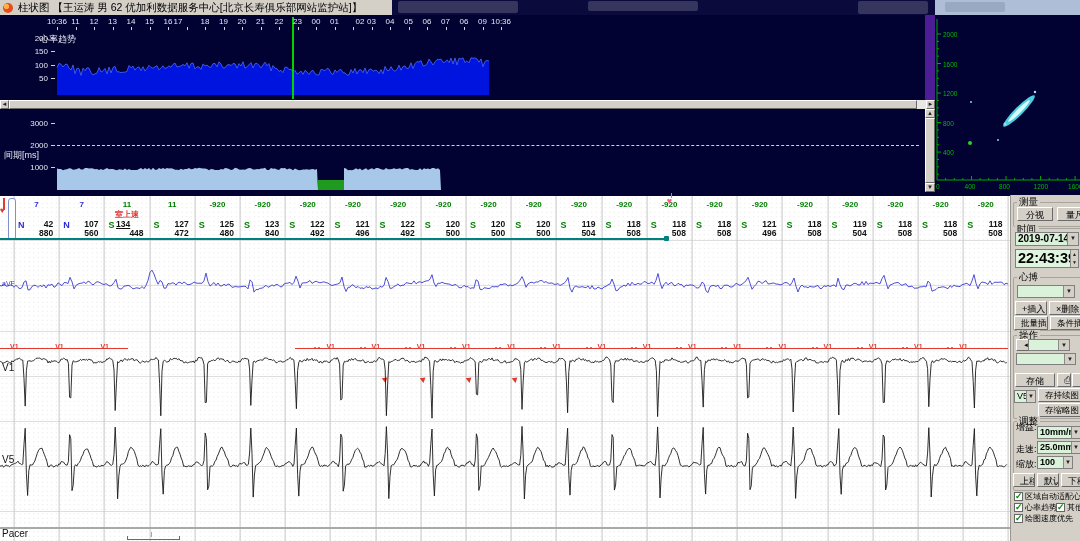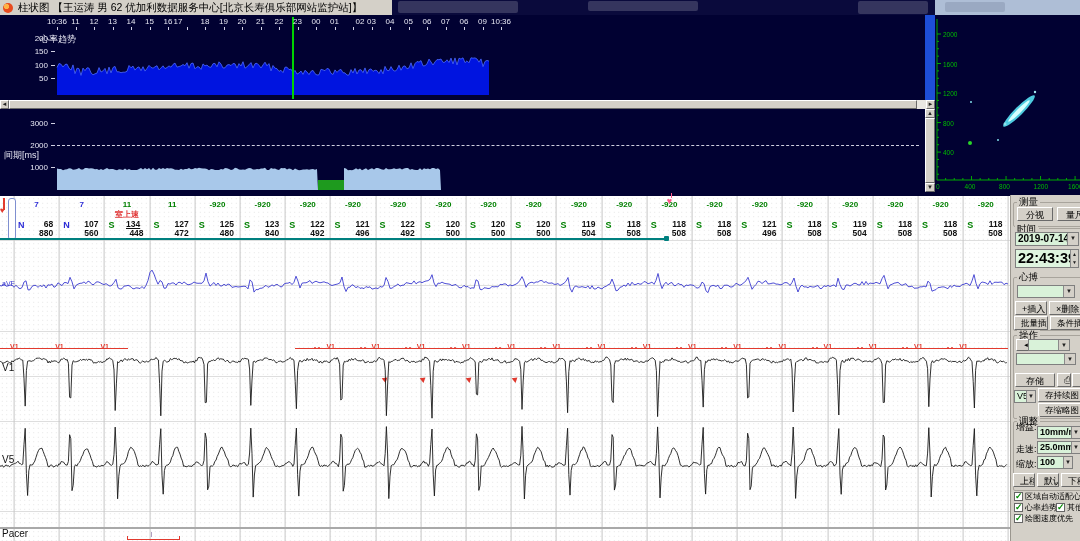--- a/index.html
+++ b/index.html
@@ -1,17 +1,17 @@
 <!DOCTYPE html>
 <html><head>
 <meta charset="utf-8">
 <style>
   html,body{margin:0;padding:0;background:#888;}
   #screen{position:relative;width:1080px;height:541px;overflow:hidden;
-    font-family:"Liberation Sans",sans-serif;background:#1d4ed8;}
+    font-family:"Liberation Sans",sans-serif;background:#4c1d95;}
   .abs{position:absolute;}
   
   #titlebar{left:0;top:0;width:1080px;height:15px;background:#0a0a3c;}
   #title-left{left:0;top:0;width:392px;height:15px;background:#d4d0c8;display:flex;align-items:center;}
   #app-icon{width:10px;height:10px;margin:0 5px 0 3px;border-radius:50%;
     background:radial-gradient(circle at 35% 35%,#ffb347 0 30%,#e84b1e 31% 100%);}
   #title-text{font-size:10.5px;color:#000;white-space:nowrap;}
   .tblob{background:#35355e;border-radius:2px;}
   #title-right{left:935px;top:0;width:145px;height:15px;background:#aebed6;}
   
@@ -248,30 +248,30 @@
   <div class="abs" id="ecg">
     <div class="abs" id="ecg-top-strip"></div>
 
     <div class="abs" style="left:3px;top:6px;width:1.5px;height:12px;background:#e23a2e;"></div>
     <div class="abs" style="left:0px;top:14px;color:#e23a2e;font-size:8px;">♥</div>
     <div class="abs" style="left:8px;top:6px;width:6px;height:40px;background:#fff;border:1px solid #7f8fd0;border-radius:3px;"></div>
 
     <div id="beat-row">
         <div class="beat-top" style="left: 14px; top: 8px; width: 45.2px; color: rgb(44, 44, 214);">7</div>
         <div class="beat-letter" style="left: 18px; top: 28px; color: rgb(44, 44, 214);">N</div>
-        <div class="beat-num" style="left: 14px; top: 27px; width: 39.2px;">68</div>
+        <div class="beat-num" style="left: 14px; top: 27px; width: 39.2px;">42</div>
         <div class="beat-num" style="left: 14px; top: 36px; width: 39.2px;">880</div>
         <div class="beat-top" style="left: 59.2px; top: 8px; width: 45.2px; color: rgb(44, 44, 214);">7</div>
         <div class="beat-letter" style="left: 63.2px; top: 28px; color: rgb(44, 44, 214);">N</div>
         <div class="beat-num" style="left: 59.2px; top: 27px; width: 39.2px;">107</div>
         <div class="beat-num" style="left: 59.2px; top: 36px; width: 39.2px;">560</div>
         <div class="beat-top" style="left: 104.4px; top: 8px; width: 45.2px; color: rgb(0, 128, 0);">11</div>
         <div style="left: 104.4px; top: 17px; width: 45.2px; color: rgb(224, 48, 48); text-align: center; font-size: 8px; font-weight: bold; position: absolute;">室上速</div>
         <div class="beat-letter" style="left: 108.4px; top: 28px; color: rgb(0, 128, 0);">S</div>
-        <div class="beat-num" style="left: 101px; top: 27px; width: 39.2px; text-decoration: underline;">134</div>
+        <div class="beat-num" style="left: 91px; top: 27px; width: 39.2px; text-decoration: underline;">134</div>
         <div class="beat-num" style="left: 104.4px; top: 36px; width: 39.2px;">448</div>
         <div class="beat-top" style="left: 149.6px; top: 8px; width: 45.2px; color: rgb(0, 128, 0);">11</div>
         <div class="beat-letter" style="left: 153.6px; top: 28px; color: rgb(0, 128, 0);">S</div>
         <div class="beat-num" style="left: 149.6px; top: 27px; width: 39.2px;">127</div>
         <div class="beat-num" style="left: 149.6px; top: 36px; width: 39.2px;">472</div>
         <div class="beat-top" style="left: 194.8px; top: 8px; width: 45.2px; color: rgb(0, 128, 0);">-920</div>
         <div class="beat-letter" style="left: 198.8px; top: 28px; color: rgb(0, 128, 0);">S</div>
         <div class="beat-num" style="left: 194.8px; top: 27px; width: 39.2px;">125</div>
         <div class="beat-num" style="left: 194.8px; top: 36px; width: 39.2px;">480</div>
         <div class="beat-top" style="left: 240px; top: 8px; width: 45.2px; color: rgb(0, 128, 0);">-920</div>

